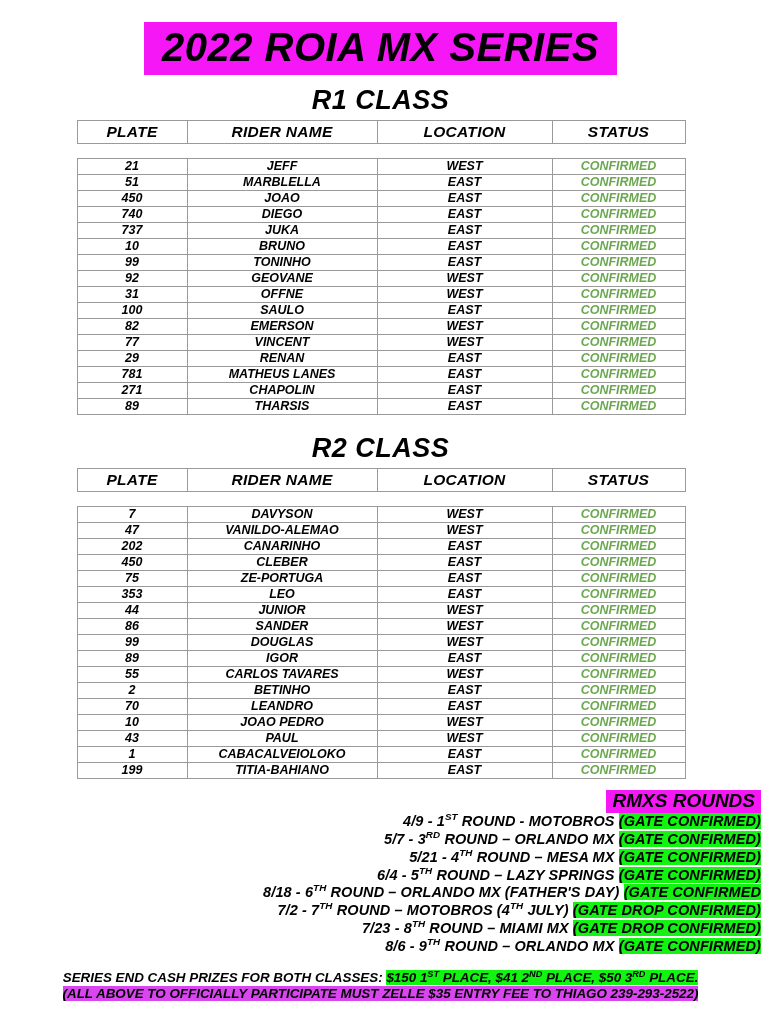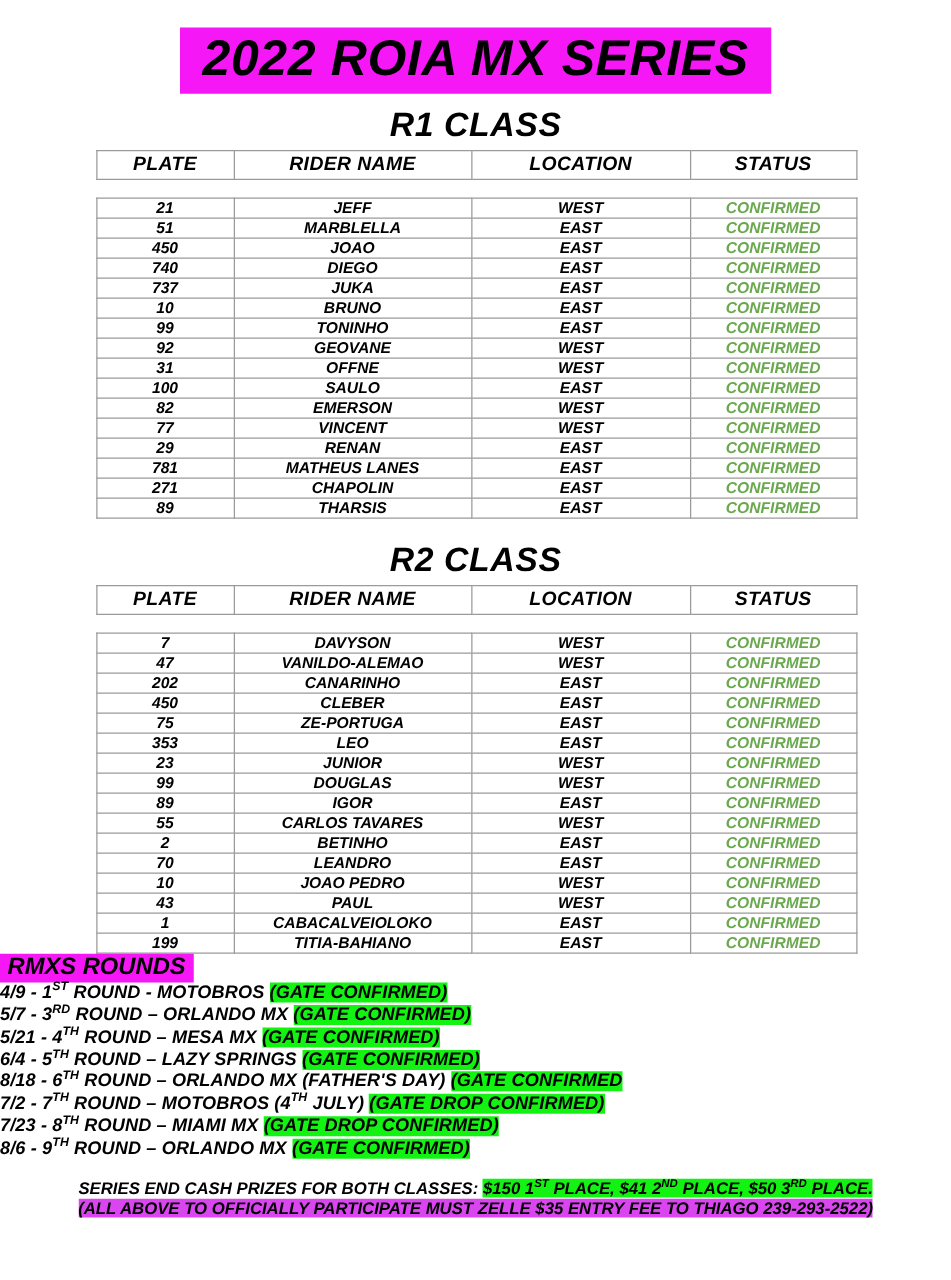--- a/index.html
+++ b/index.html
@@ -91,21 +91,22 @@
 
   .gap-after-header { height: 14px; }
 
   td.status {
     color: #6aa84f;
     margin-top: 12px;
   }
 
   
   .rounds-wrap {
-    text-align: left;
+    text-align: right;
+    margin-top: 11px;
   }
   .rounds-title {
     display: inline-block;
     background: #f617f6;
     font-weight: bold;
     font-style: italic;
     font-size: 19px;
     line-height: 1.05;
     padding: 1px 6px 2px 6px;
     color: #000000;
@@ -340,22 +341,28 @@
               <td>EAST</td>
               <td class="status">CONFIRMED</td>
             </tr>
             <tr>
               <td>353</td>
               <td>LEO</td>
               <td>EAST</td>
               <td class="status">CONFIRMED</td>
             </tr>
             <tr>
-              <td>23</td>
+              <td>44</td>
               <td>JUNIOR</td>
+              <td>WEST</td>
+              <td class="status">CONFIRMED</td>
+            </tr>
+            <tr>
+              <td>86</td>
+              <td>SANDER</td>
               <td>WEST</td>
               <td class="status">CONFIRMED</td>
             </tr>
             <tr>
               <td>99</td>
               <td>DOUGLAS</td>
               <td>WEST</td>
               <td class="status">CONFIRMED</td>
             </tr>
             <tr>

